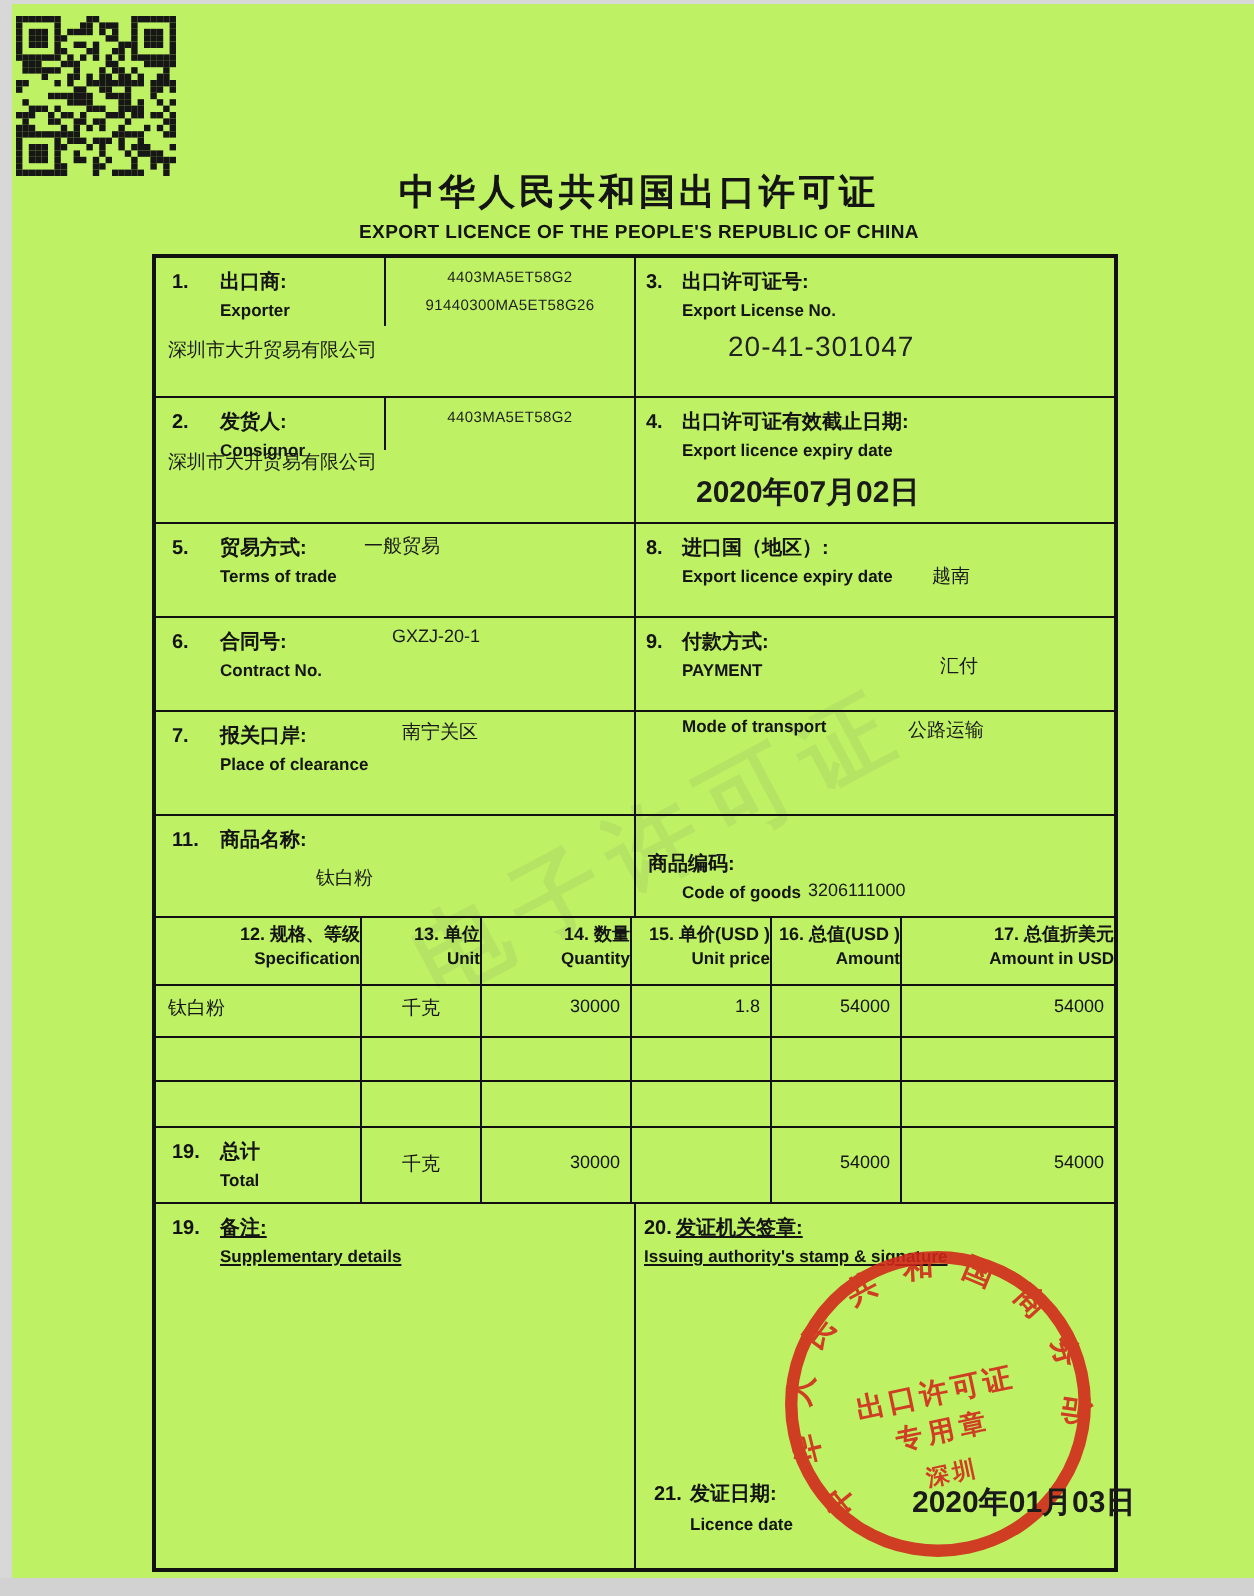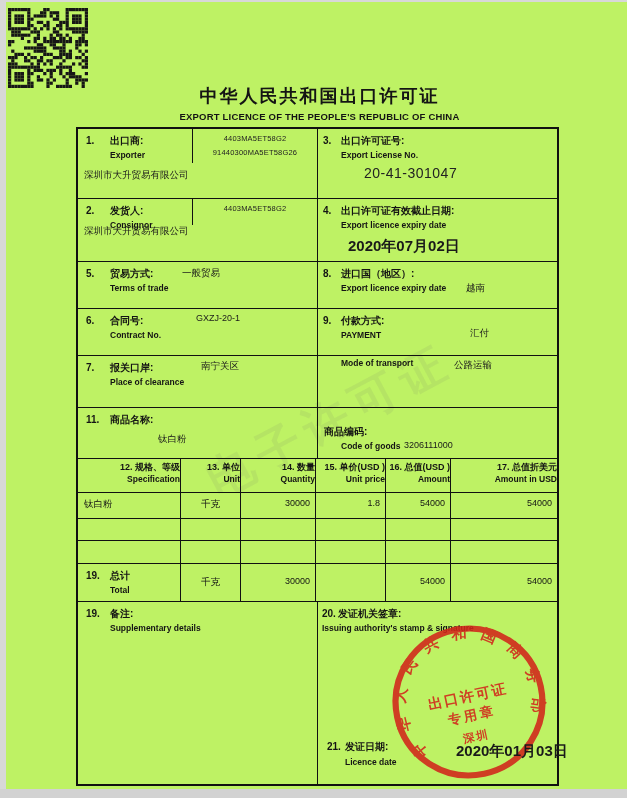--- a/index.html
+++ b/index.html
@@ -18,21 +18,21 @@
   .subtitle{position:absolute;left:0;right:0;top:111px;text-align:center;
             font-size:9.5px;font-weight:bold;letter-spacing:.2px;}
 
   .watermark{position:absolute;left:195px;top:390px;transform:rotate(-28deg);
              font-size:46px;font-weight:bold;letter-spacing:8px;
              color:rgba(110,110,110,.10);white-space:nowrap;pointer-events:none;}
 
   .form{position:absolute;left:76px;top:127px;width:479px;border:2px solid #111;
         box-sizing:content-box;background:transparent;}
   .row{display:flex;border-bottom:1px solid #111;box-sizing:border-box;}
-  .row:last-child{border-bottom:none;}
+  .row:last-child{border-bottom:none;text-decoration:underline;}
   .h70{height:70px}.h63{height:63px}.h47{height:47px}.h52{height:52px}.h51{height:51px}
   .h34{height:34px}.h26{height:26px}.h22{height:22px}.h23{height:23px}.h38{height:38px}.h182{height:182px}
   .half{position:relative;box-sizing:border-box;}
   .half.l{flex:0 0 240px;border-right:1.5px solid #111;}
   .half.r{flex:1;}
 
   .lab{padding:5px 0 0 8px;font-weight:bold;font-size:10px;white-space:nowrap;}
   .half.r .lab{padding-left:5px;}
   .num{display:inline-block;width:24px;font-weight:bold;}
   .half.r .num{width:18px;}

